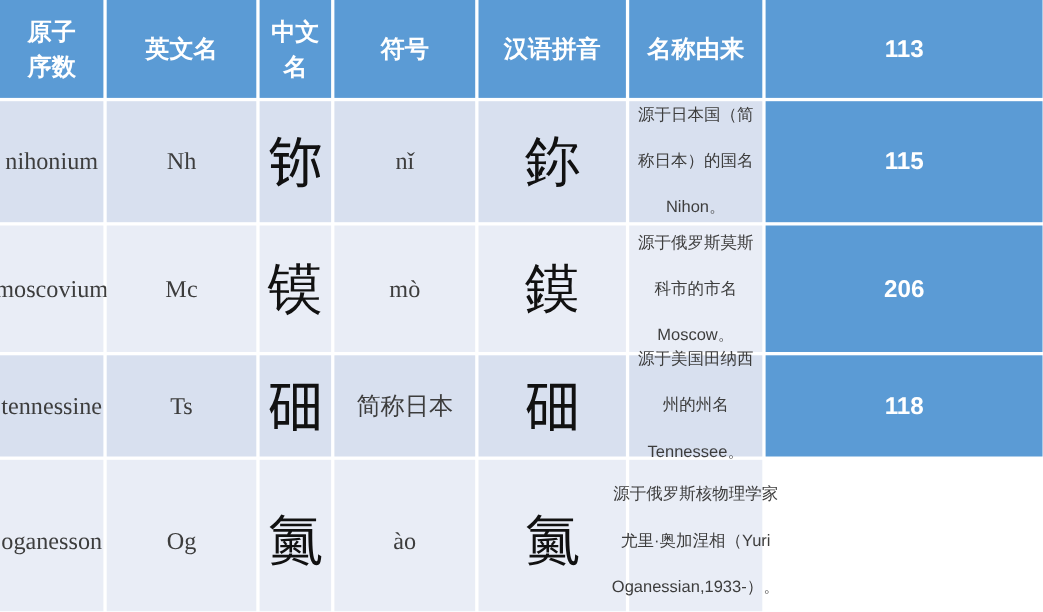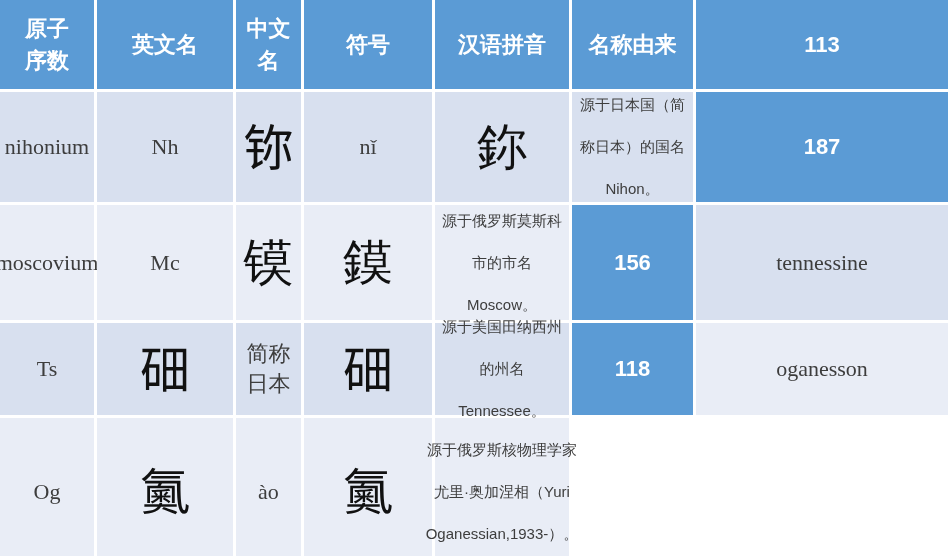--- a/index.html
+++ b/index.html
@@ -67,28 +67,29 @@
   <div class="cell th">名称由来</div>
 
   <div class="cell num">113</div>
   <div class="cell band-a en">nihonium</div>
   <div class="cell band-a sym">Nh</div>
   <div class="cell band-a big">鿭</div>
   <div class="cell band-a py">nǐ</div>
   <div class="cell band-a big">鉨</div>
   <div class="cell band-a origin">源于日本国（简称日本）的国名Nihon。</div>
 
-  <div class="cell num">187</div>
+  <div class="cell num">115</div>
   <div class="cell band-b en">moscovium</div>
   <div class="cell band-b sym">Mc</div>
   <div class="cell band-b big">镆</div>
+  <div class="cell band-b py">mò</div>
   <div class="cell band-b big">鏌</div>
   <div class="cell band-b origin">源于俄罗斯莫斯科市的市名Moscow。</div>
 
-  <div class="cell num">156</div>
+  <div class="cell num">206</div>
   <div class="cell band-a en">tennessine</div>
   <div class="cell band-a sym">Ts</div>
   <div class="cell band-a big">鿬</div>
   <div class="cell band-a py">简称日本</div>
   <div class="cell band-a big">鿬</div>
   <div class="cell band-a origin">源于美国田纳西州的州名Tennessee。</div>
 
   <div class="cell num">118</div>
   <div class="cell band-b en">oganesson</div>
   <div class="cell band-b sym">Og</div>

